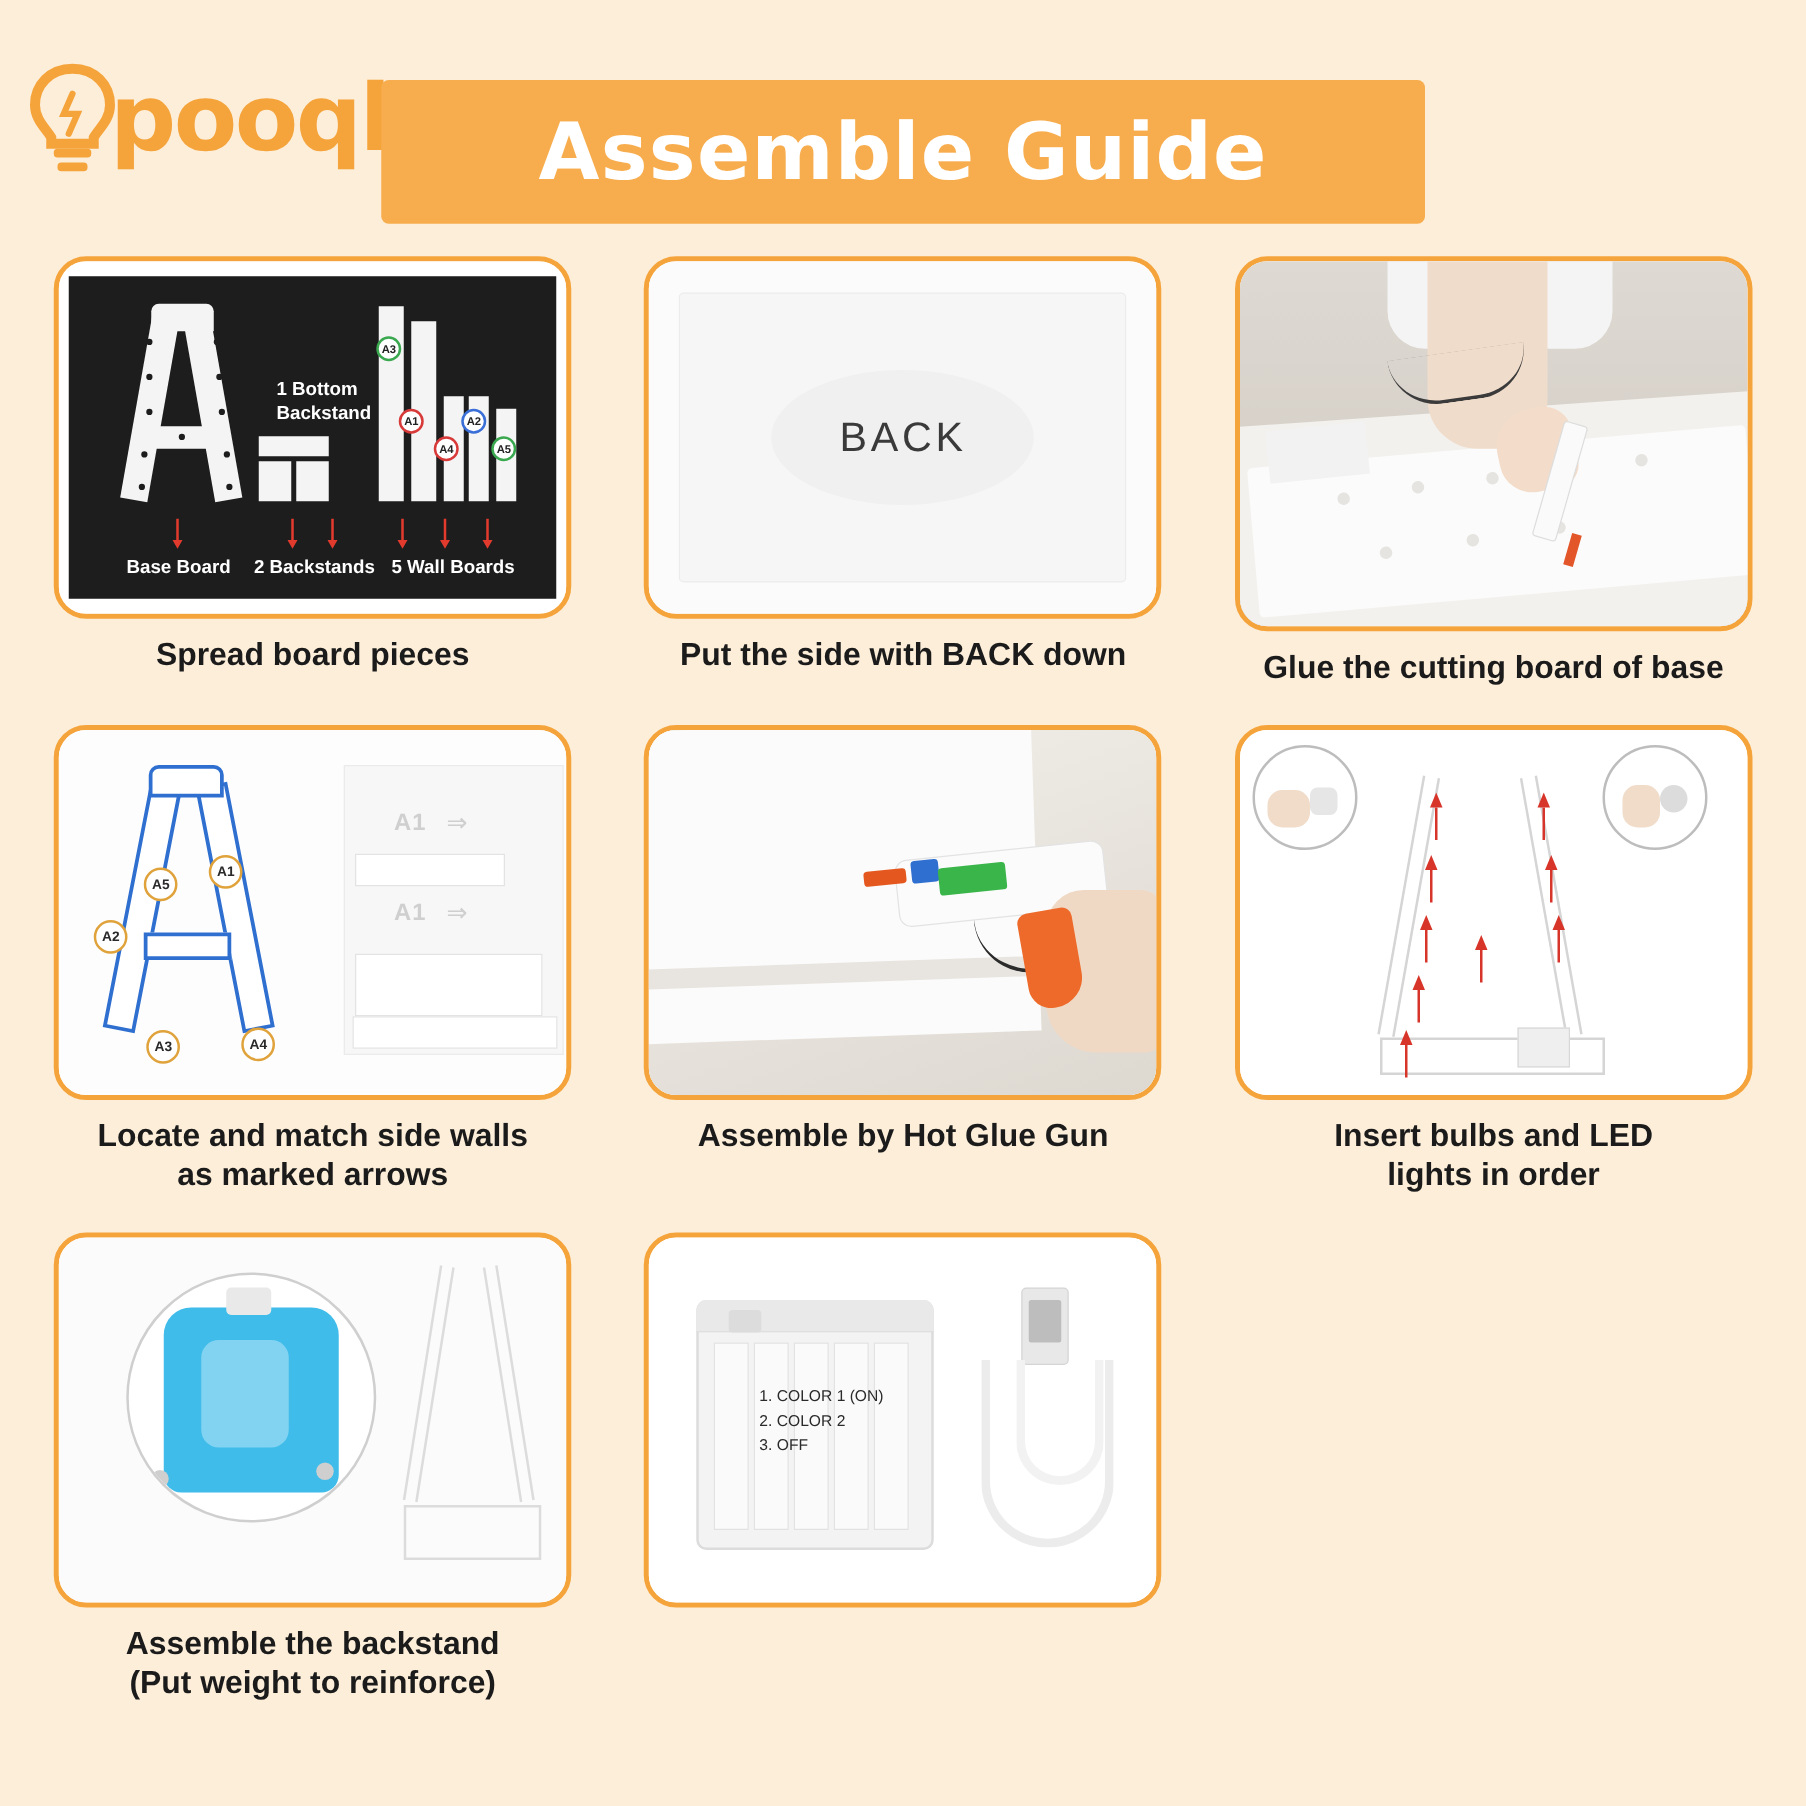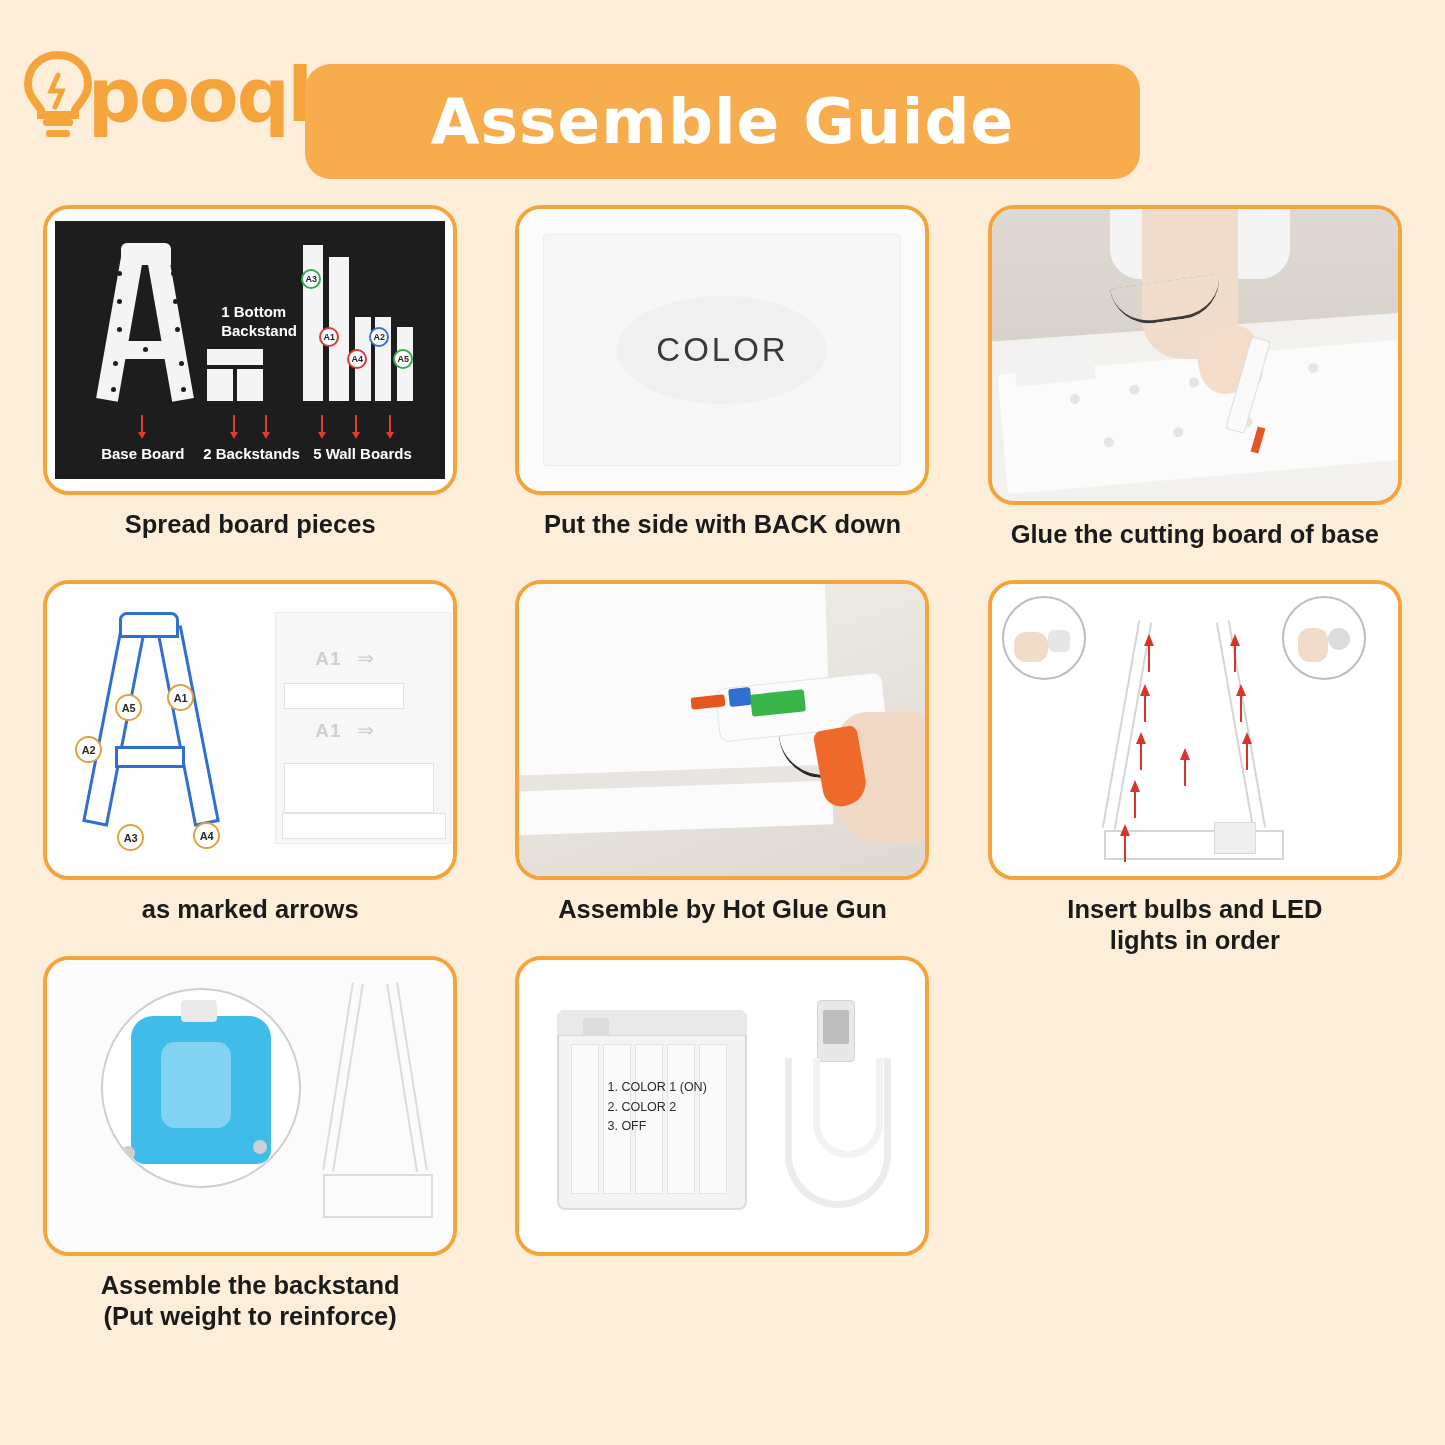--- a/index.html
+++ b/index.html
@@ -40,21 +40,21 @@
     color: #f5a43c;
     letter-spacing: -2px;
     line-height: 1;
     margin-left: -6px;
   }
   .title-pill {
     position: absolute;
     left: 305px; top: 46px;
     width: 835px; height: 115px;
     background: #f7ad4e;
-    border-radius: 26px;
+    border-radius: 6px;
     display: flex; align-items: center; justify-content: center;
   }
   .title-pill span {
     color: #ffffff;
     font-size: 63px;
     font-weight: bold;
     letter-spacing: 1px;
     font-family: "DejaVu Sans", sans-serif;
   }
 
@@ -354,21 +354,21 @@
         </div>
       </div>
       <div class="caption">Spread board pieces</div>
     </div>
 
     <div class="cell row1">
       <div class="frame">
         <div class="p3">
           <div class="backsheet">
             <div class="backcircle">
-              <span class="backtext">COLOR</span>
+              <span class="backtext">BACK</span>
             </div>
           </div>
         </div>
       </div>
       <div class="caption">Put the side with BACK down</div>
     </div>
 
     <div class="cell row2">
       <div class="frame">
         <div class="p4">
@@ -416,20 +416,21 @@
             <div class="strip" style="left:8px;top:150px;width:150px;height:50px;"></div>
             <div class="strip" style="left:6px;top:200px;width:164px;height:26px;"></div>
           </div>
           <div class="ghost" style="left:268px;top:64px;">A1</div>
           <div class="ghostarrow" style="left:310px;top:62px;">⇒</div>
           <div class="ghost" style="left:268px;top:136px;">A1</div>
           <div class="ghostarrow" style="left:310px;top:134px;">⇒</div>
         </div>
       </div>
       <div class="caption">
+        <div>Locate and match side walls</div>
         <div>as marked arrows</div>
       </div>
     </div>
 
     <div class="cell row2">
       <div class="frame">
         <div class="p6">
           <div class="wall"></div>
           <div class="bigboard"></div>
           <div class="edge"></div>

